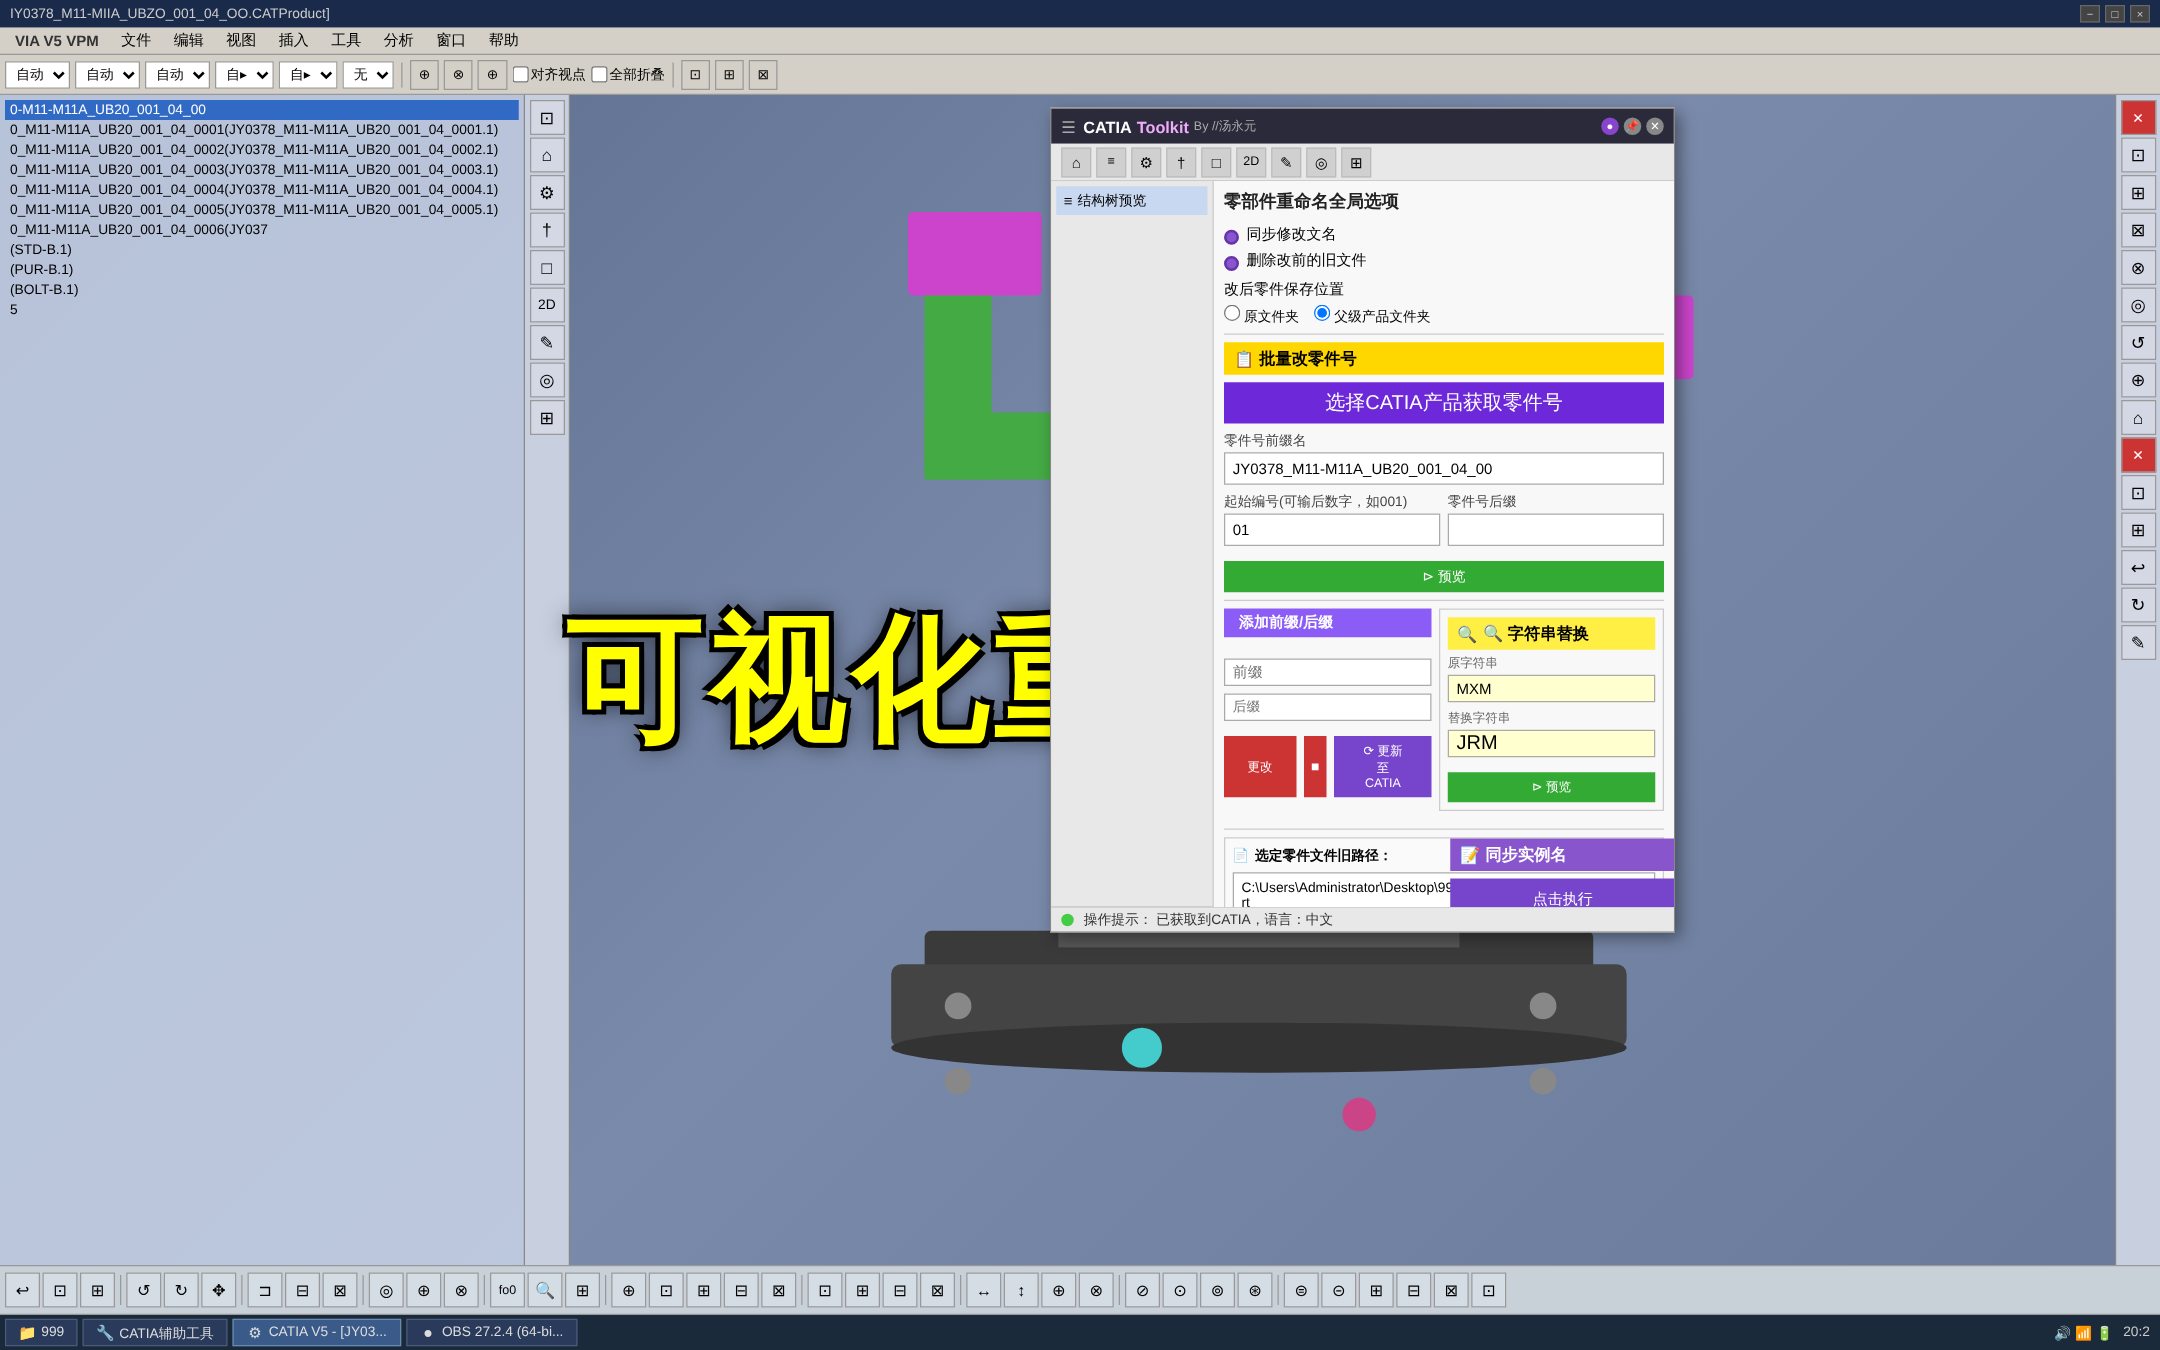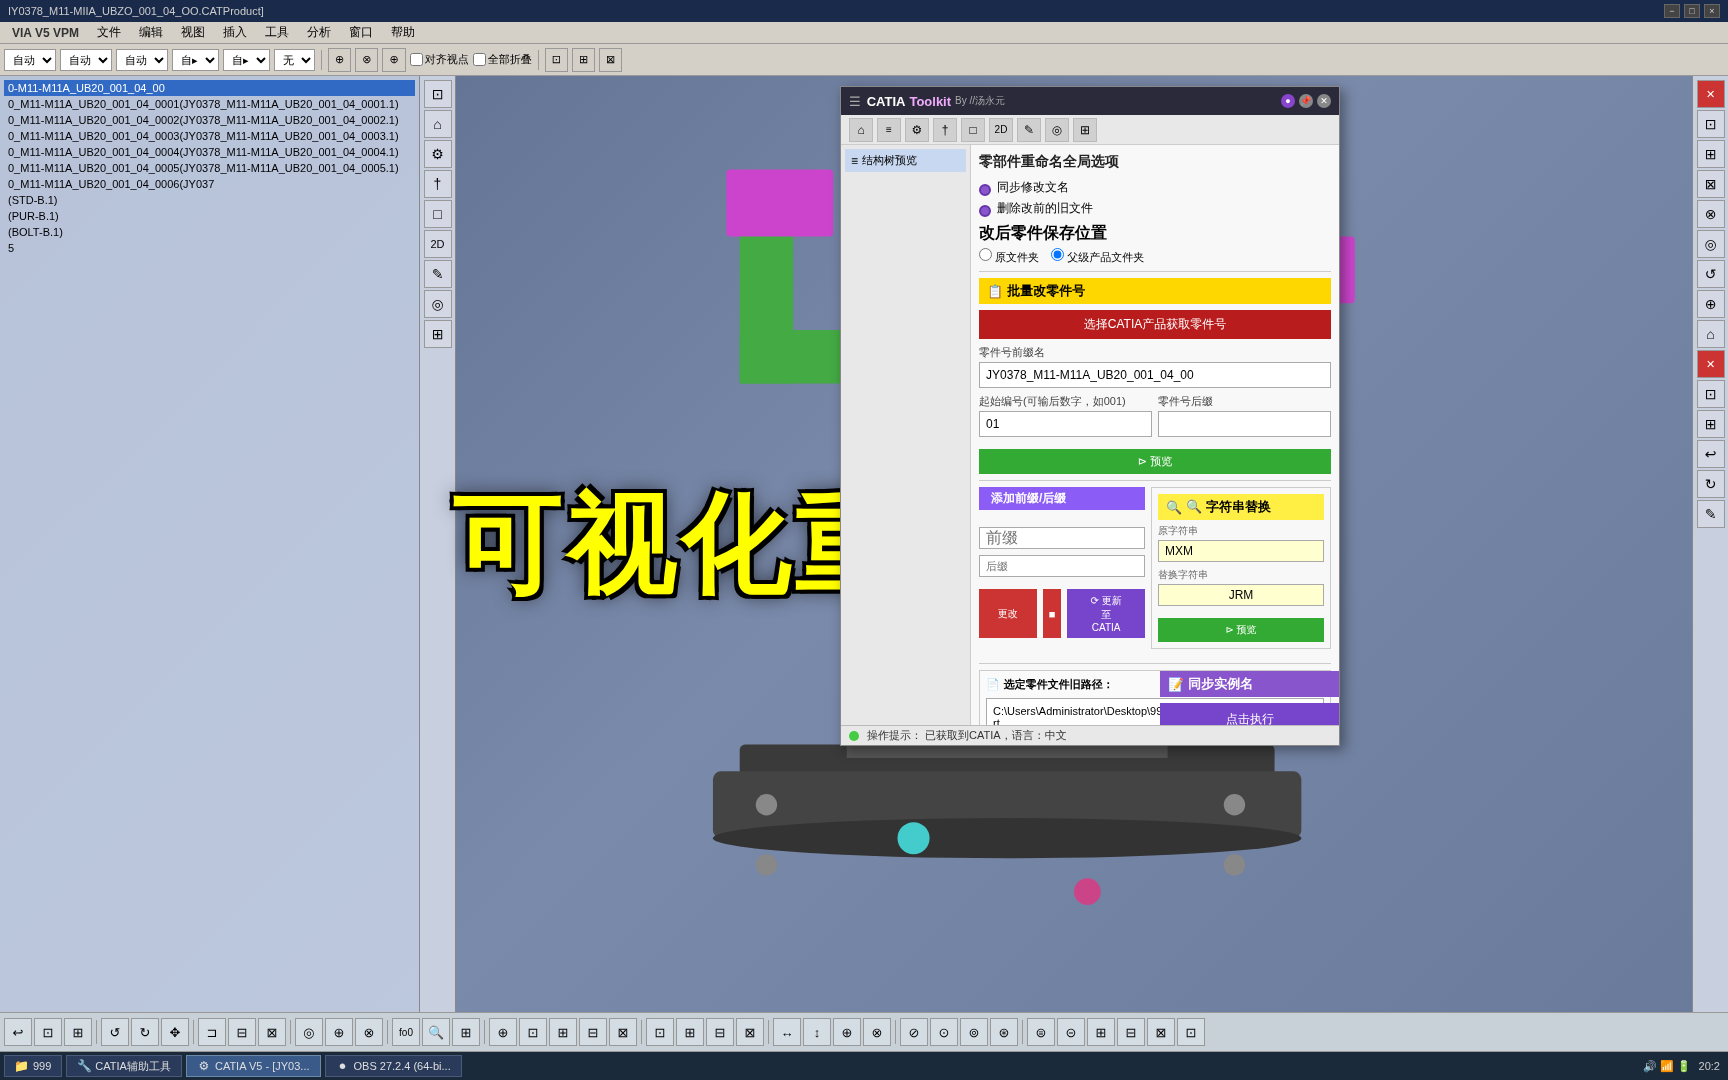--- a/index.html
+++ b/index.html
@@ -344,37 +344,37 @@
     .radio-dot {
       width: 12px;
       height: 12px;
       border-radius: 50%;
       background: #8855cc;
       border: 2px solid #6633aa;
       flex-shrink: 0;
     }
 
     .save-location {
-      font-size: 16px;
-      font-weight: bold;
+      font-size: 12px;
+      font-weight: normal;
       margin: 6px 0 4px;
     }
     .radio-group {
       display: flex;
       align-items: center;
       gap: 12px;
       font-size: 11px;
     }
 
     .green-btn {
-      background: #b91c1c;
+      background: #6d28d9;
       color: #fff;
       border: none;
       padding: 6px 12px;
-      font-size: 12px;
+      font-size: 16px;
       cursor: pointer;
       width: 100%;
       margin-bottom: 6px;
     }
 
     .input-label {
       font-size: 11px;
       color: #444;
       margin-bottom: 2px;
     }
@@ -861,38 +861,38 @@
 
         <div class="divider"></div>
 
         
         <div class="two-col">
 
           <div class="col-half">
             <div class="orange-section-header">
               <span>添加前缀/后缀</span>
             </div>
-            <input type="text" class="text-input" placeholder="前缀" style="height: 22px; font-size: 16px;">
+            <input type="text" class="text-input" placeholder="前缀" style="height: 22px; font-size: 12px;">
             <input type="text" class="text-input" placeholder="后缀" style="height: 22px; font-size: 11px;">
             <div class="btn-row">
               <button class="red-btn" style="font-size:10px;">更改</button>
               <button style="background:#cc3333;color:#fff;border:none;padding:3px 6px;cursor:pointer;font-size:11px;">■</button>
               <button class="purple-btn" style="font-size:10px;">⟳ 更新至CATIA</button>
             </div>
           </div>
 
           <div class="col-half str-replace-section">
             <div class="section-header" style="background:#ffee44;margin-bottom:4px;">
               <span>🔍</span>
               <span>🔍 字符串替换</span>
             </div>
             <div class="small-label">原字符串</div>
             <input type="text" class="text-input no-bg-input" value="MXM" style="height: 22px; font-size: 12px;">
             <div class="small-label">替换字符串</div>
-            <input type="text" class="text-input no-bg-input" value="JRM" style="height: 22px; font-size: 12px; text-align: center;">
+            <input type="text" class="text-input no-bg-input" value="JRM" style="height: 22px; font-size: 16px;">
             <div class="btn-row">
               <button class="preview-btn" style="font-size:10px;">⊳ 预览</button>
             </div>
           </div>
         </div>
 
         <div class="divider"></div>
 
         
         <div class="sub-section" style="position:relative;">

